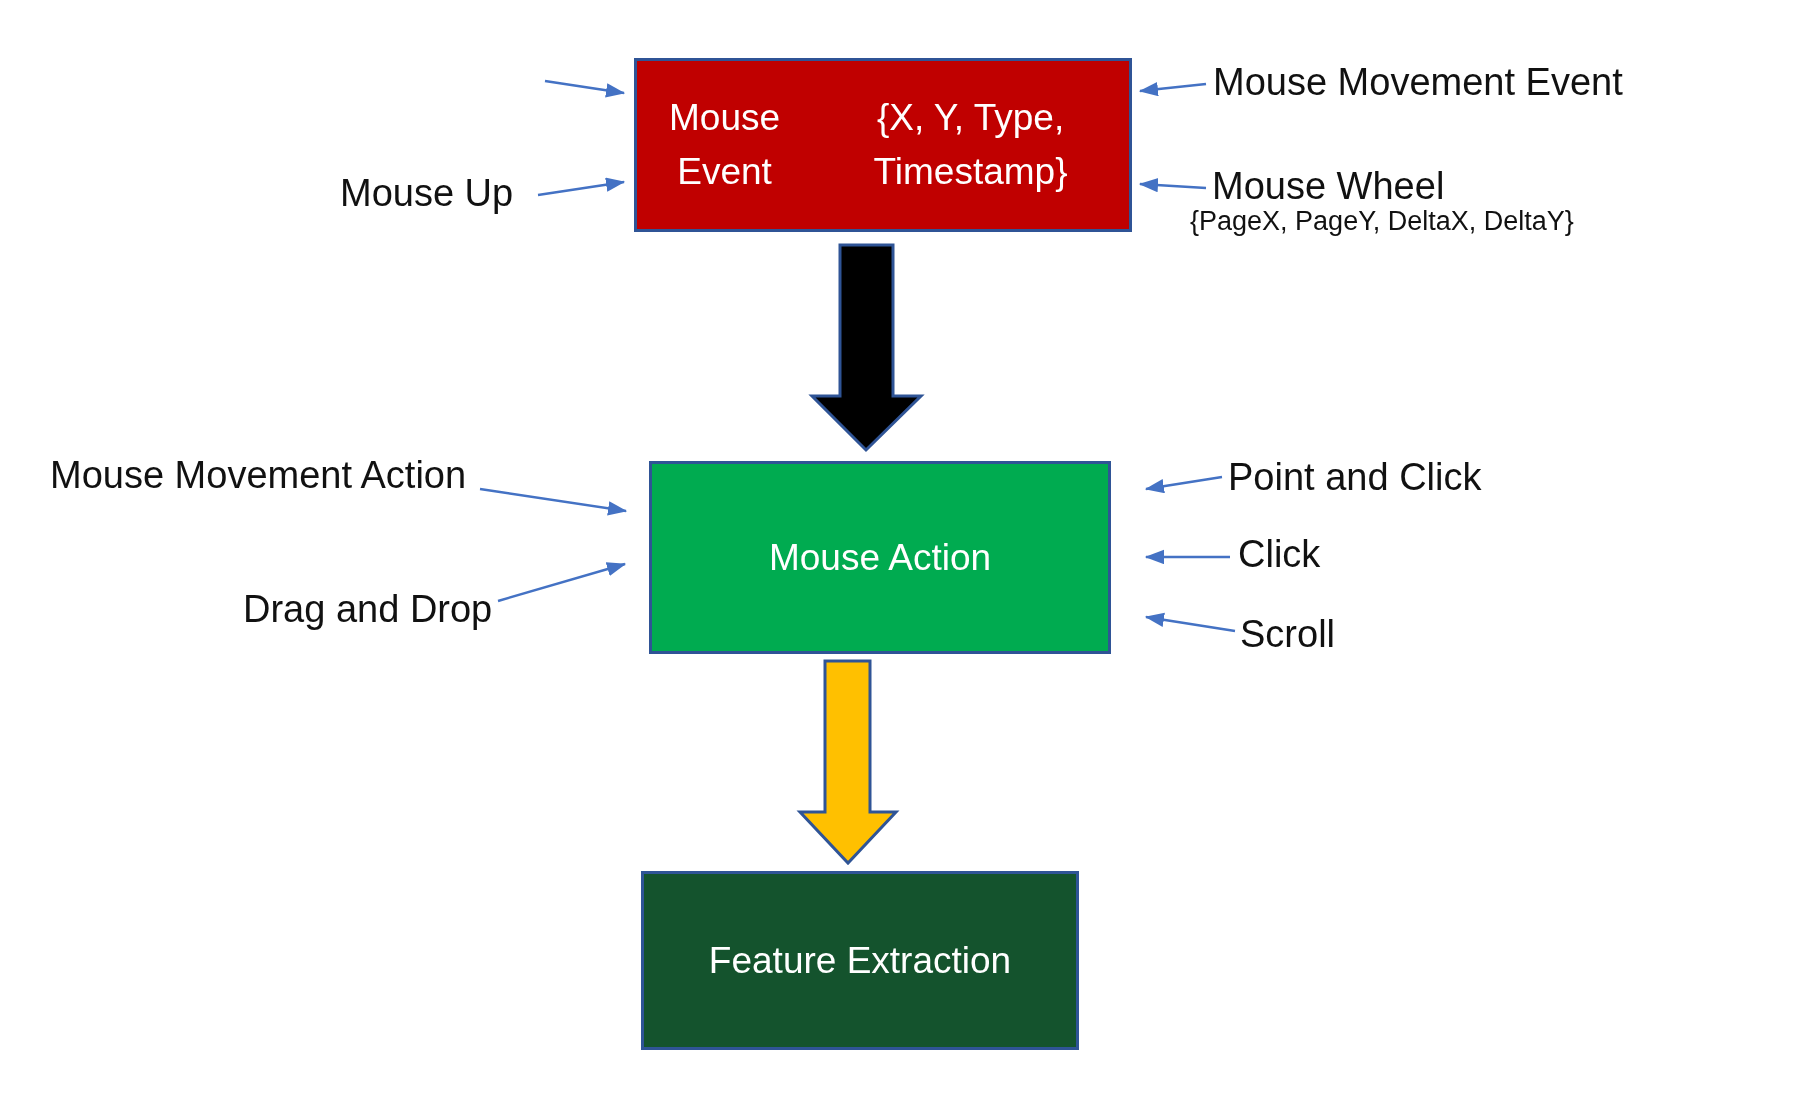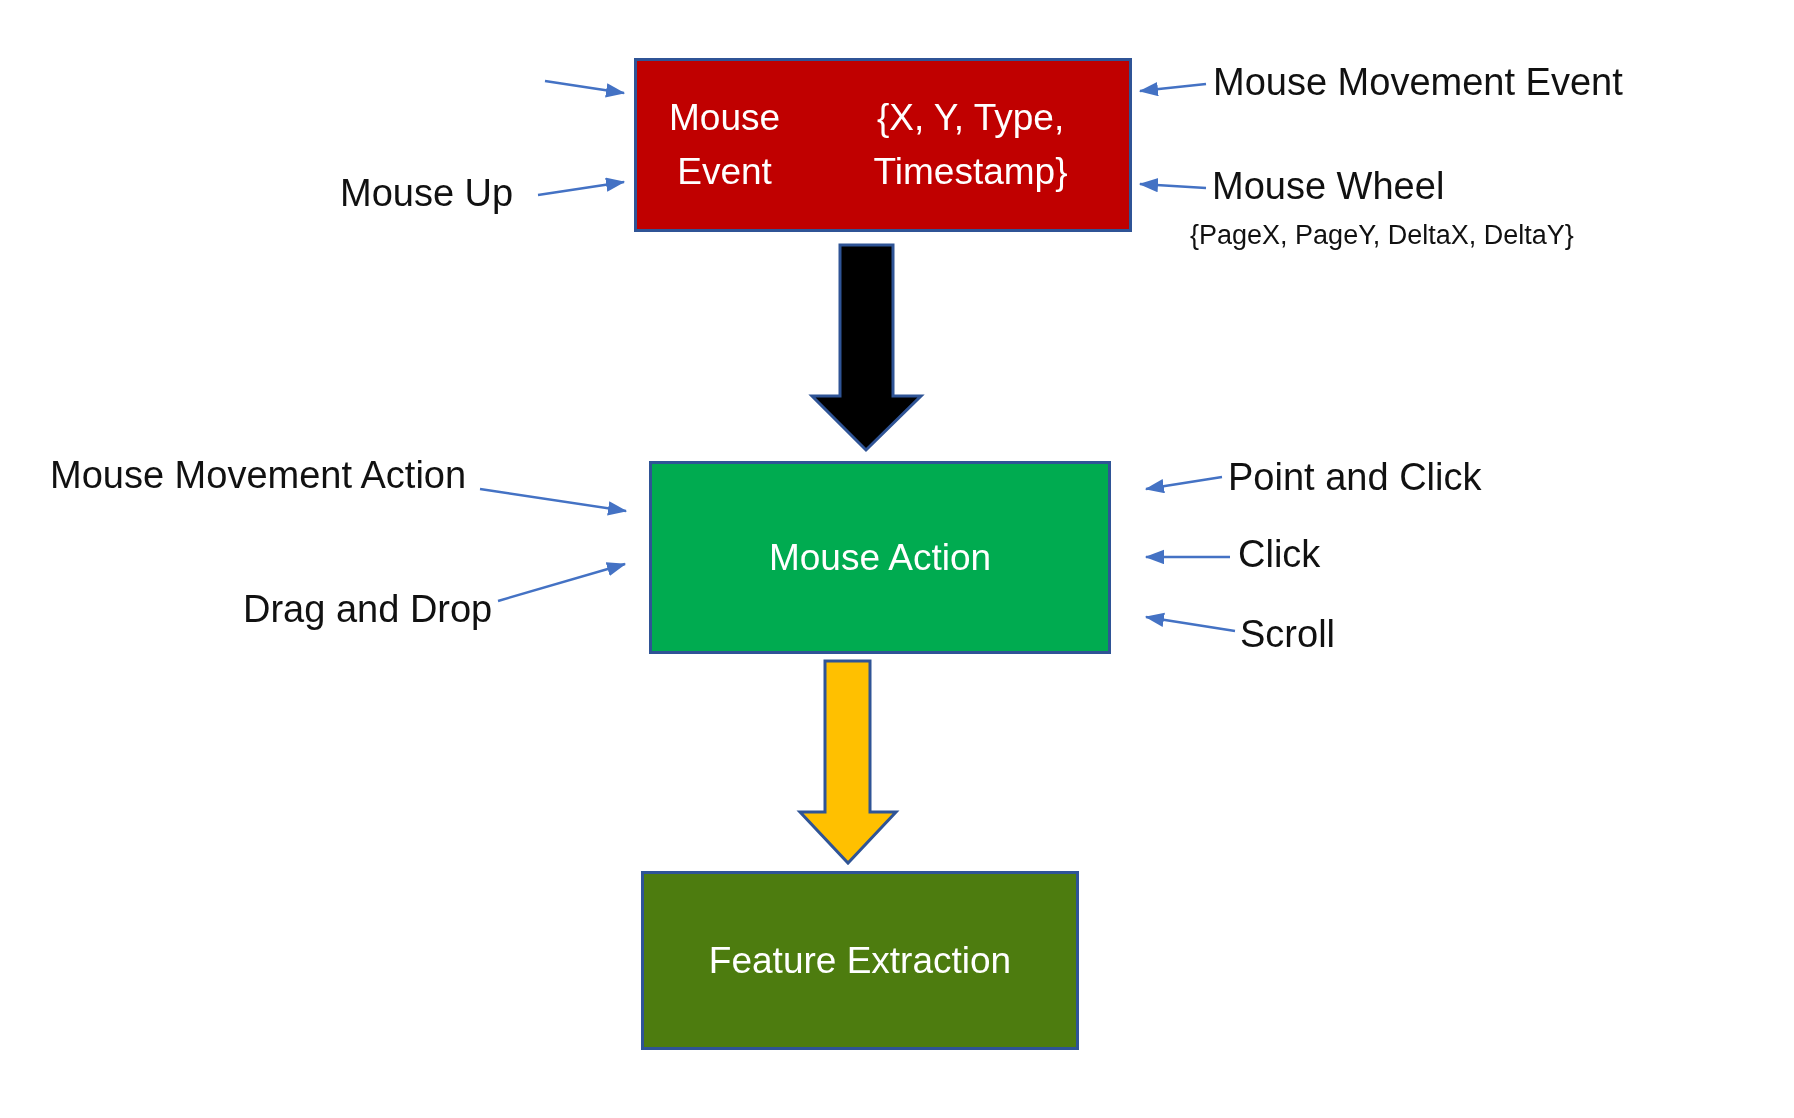--- a/index.html
+++ b/index.html
@@ -47,21 +47,21 @@
     white-space: nowrap;
     line-height: 1.1;
   }
   .lbl-small {
     font-size: 27px;
   }
   .lbl-mouse-down            { left: 272px;  top: 61px; }
   .lbl-mouse-up              { left: 340px;  top: 173px; }
   .lbl-mouse-movement-event  { left: 1213px; top: 62px; }
   .lbl-mouse-wheel           { left: 1212px; top: 166px; }
-  .lbl-mouse-wheel-detail    { left: 1190px; top: 221px; }
+  .lbl-mouse-wheel-detail    { left: 1190px; top: 207px; }
   .lbl-mouse-movement-action { left: 50px;   top: 455px; }
   .lbl-drag-and-drop         { left: 243px;  top: 589px; }
   .lbl-point-and-click       { left: 1228px; top: 457px; }
   .lbl-click                 { left: 1238px; top: 534px; }
   .lbl-scroll                { left: 1240px; top: 614px; }
 </style>
 </head>
 <body>
 
 <div class="canvas">
@@ -90,21 +90,21 @@
 
   <div class="box event-box" style="background-color: rgb(192, 0, 0);">
     <div class="box-title">Mouse Event</div>
     <div class="box-subtitle">{X, Y, Type, Timestamp}</div>
   </div>
 
   <div class="box action-box" style="background-color: rgb(0, 171, 80);">
     <div class="box-title">Mouse Action</div>
   </div>
 
-  <div class="box feature-box" style="background-color: #4d7c0f; text-align: center;">
+  <div class="box feature-box" style="background-color: #14532d; text-align: center;">
     <div class="box-title">Feature Extraction</div>
   </div>
 
   <div class="lbl lbl-mouse-up">Mouse Up</div>
   <div class="lbl lbl-mouse-movement-event">Mouse Movement Event</div>
   <div class="lbl lbl-mouse-wheel">Mouse Wheel</div>
   <div class="lbl lbl-small lbl-mouse-wheel-detail">{PageX, PageY, DeltaX, DeltaY}</div>
   <div class="lbl lbl-mouse-movement-action">Mouse Movement Action</div>
   <div class="lbl lbl-drag-and-drop">Drag and Drop</div>
   <div class="lbl lbl-point-and-click">Point and Click</div>

